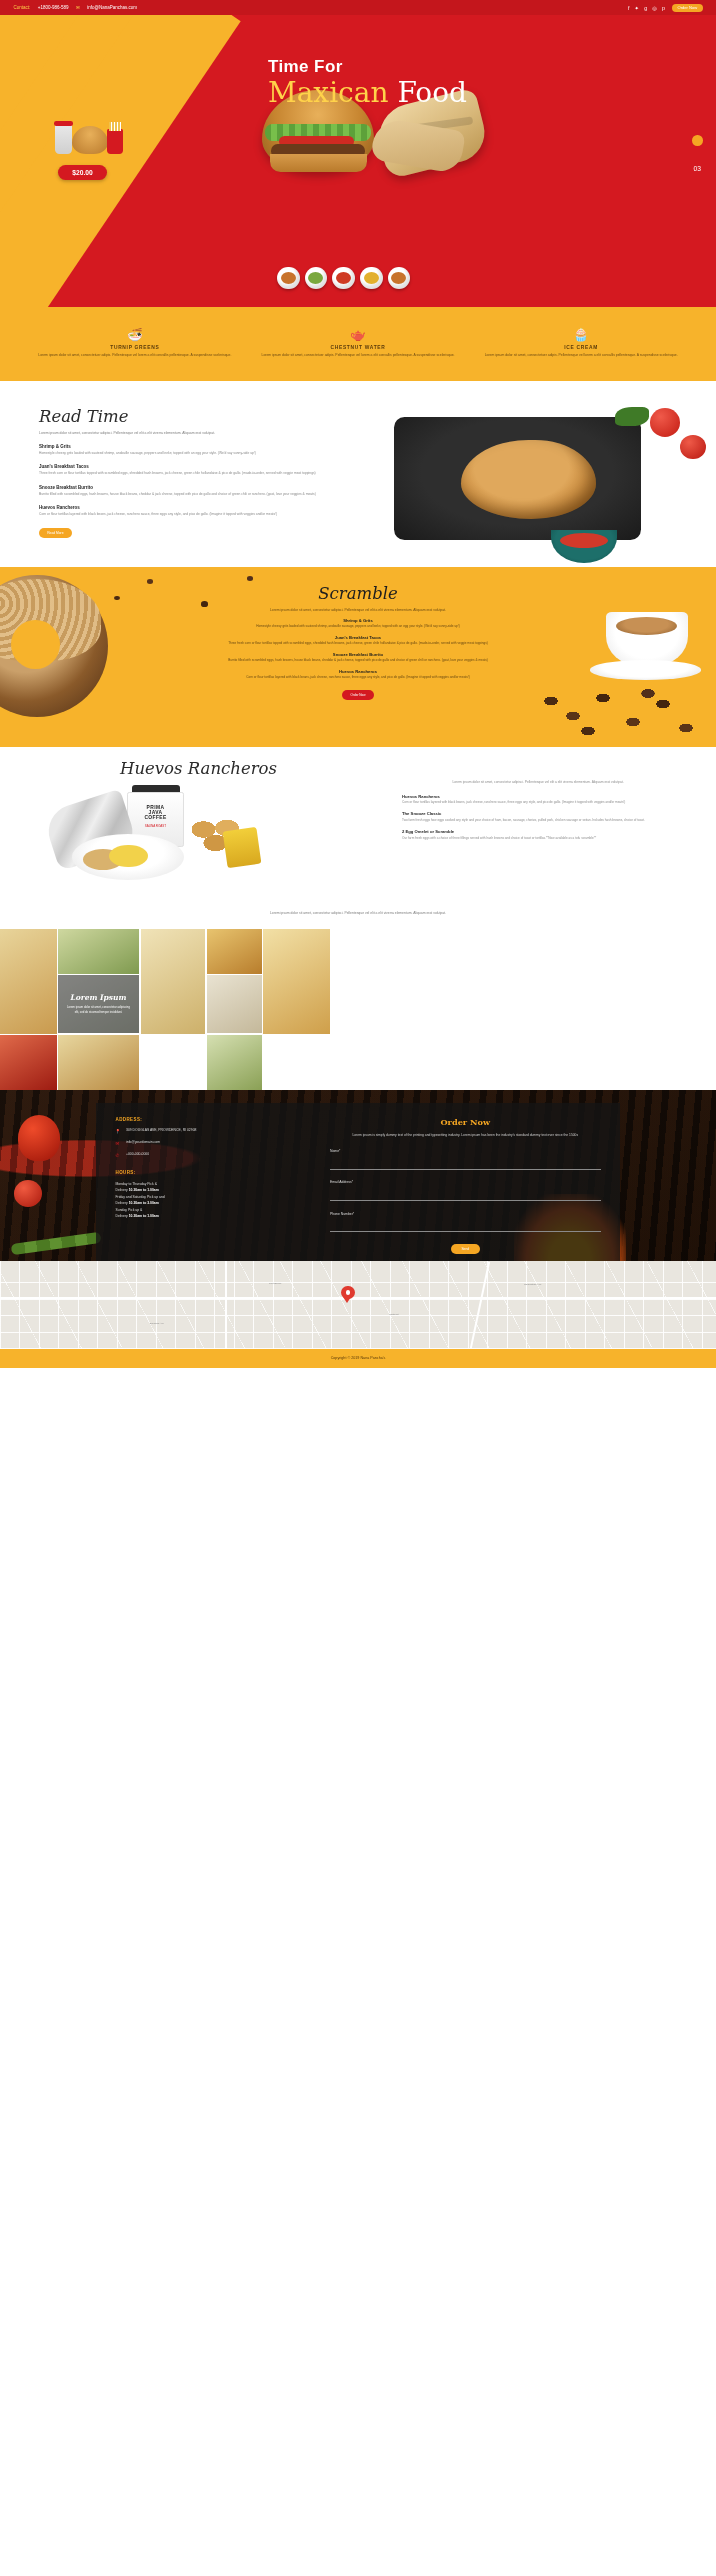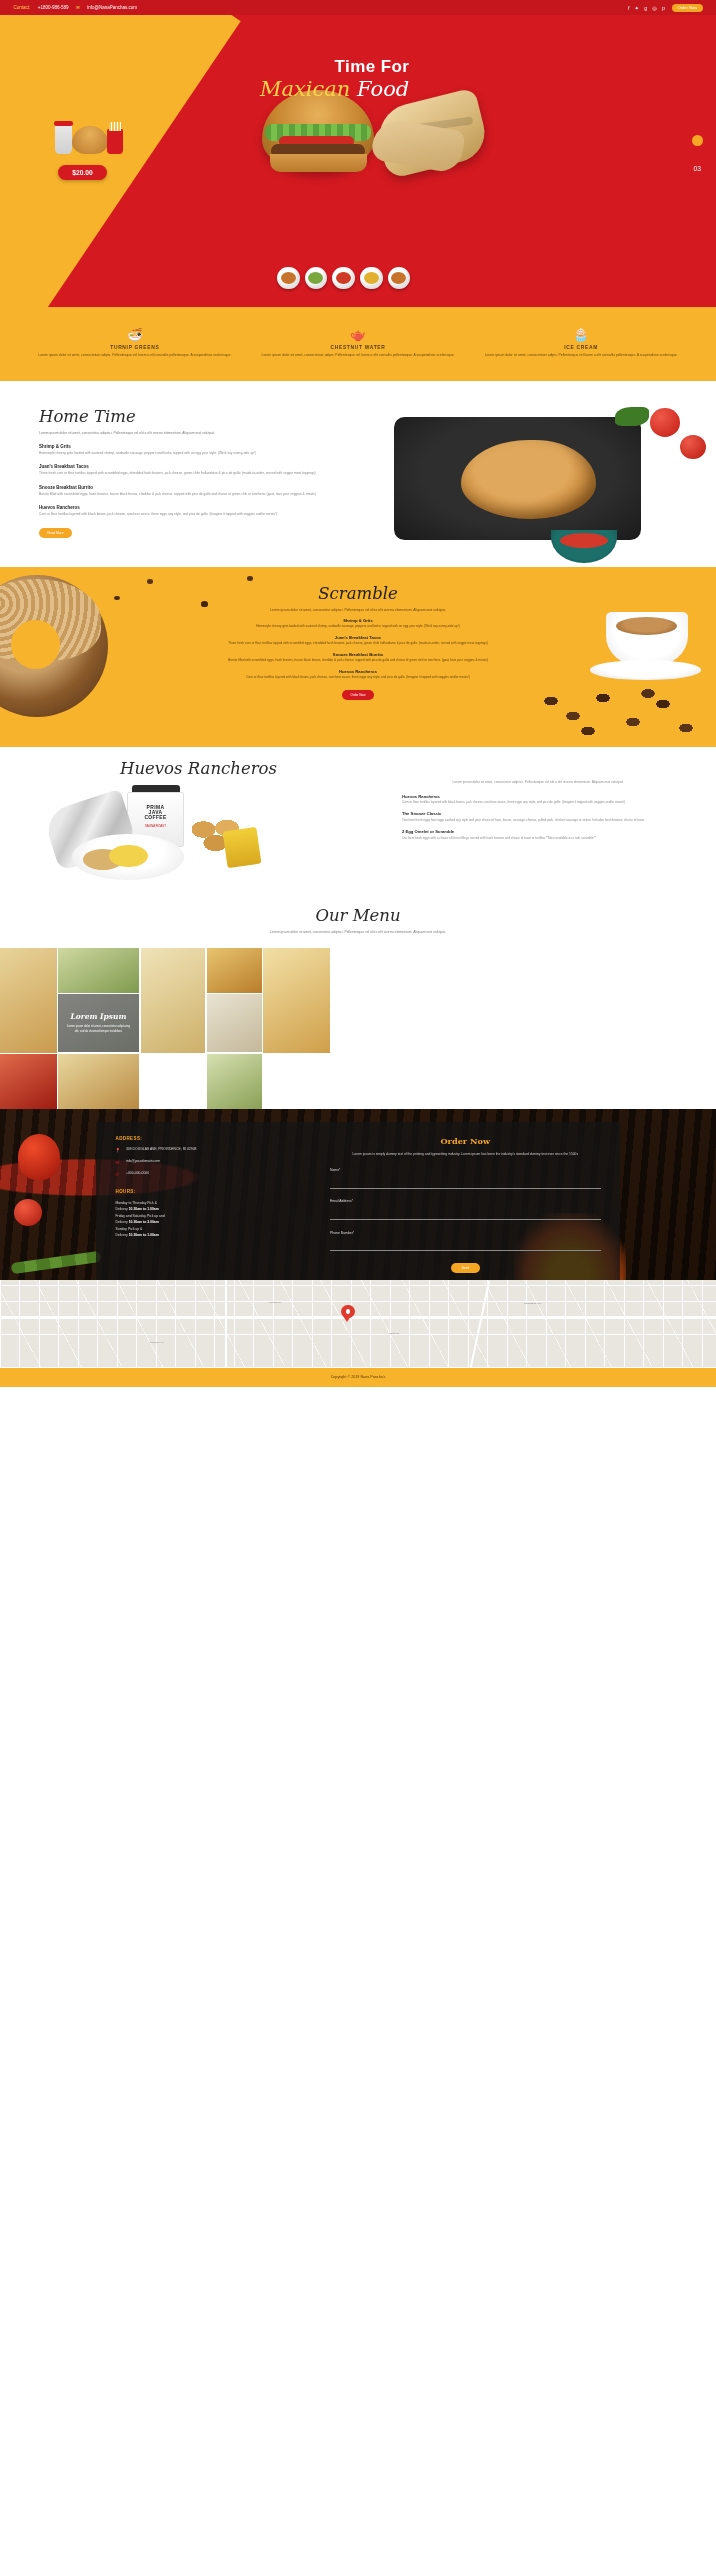--- a/index.html
+++ b/index.html
@@ -80,28 +80,28 @@
   }
   .nav-links a.active { color: #ffd24a; }
   .cart-box {
     background: #b51219; border-radius: 2.2px;
     display: flex; align-items: center; gap: 3px;
     padding: 2.2px 4.5px; margin-left: 7.5px; color: #fff; font-size: 4.1px;
   }
   .cart-sep { width: 0.7px; height: 6px; background: rgba(255,255,255,.4); }
 
   .hero-title {
-    position: absolute; left: 260px; top: 42px; z-index: 5; text-align: right;
+    position: absolute; left: 268px; top: 42px; z-index: 5; text-align: left;
   }
   .hero-title .t1 {
     color: #fff; font-size: 17px; font-weight: bold; letter-spacing: 0.4px;
   }
   .hero-title .t2 {
-    font-family: "DejaVu Serif", serif; font-style: italic;
-    font-size: 21px; color: #ffd24a; line-height: 1.05; margin-top: 0.7px;
+    font-family: "DejaVu Serif", serif; 
+    font-size: 28px; color: #ffd24a; line-height: 1.05; margin-top: 0.7px;
   }
   .hero-title .t2 .w2 { color: #fff; }
 
   .food-hero {
     position: absolute; left: 247px; top: 69px; width: 247px; height: 97px; z-index: 4;
   }
   .burger {
     position: absolute; left: 15px; top: 6px; width: 112px; height: 82px;
     background: radial-gradient(ellipse at 50% 30%, #e8b05a 0%, #c6842f 55%, #8a5a1c 100%);
     border-radius: 50% 50% 45% 45% / 60% 60% 40% 40%;
@@ -517,21 +517,21 @@
     </div>
     <div class="feat">
       <div class="ficon">🧁</div>
       <h4>ICE CREAM</h4>
       <p>Lorem ipsum dolor sit amet, consectetuer adipis. Pellentesque vel lorem a elit convallis pellentesque. A suspendisse scelerisque.</p>
     </div>
   </div>
 
   <div class="lunch">
     <div class="left">
-      <div class="script-title">Home Time</div>
+      <div class="script-title">Read Time</div>
       <p class="sec-sub" style="margin-top:4.5px;width:225px">Lorem ipsum dolor sit amet, consectetur adipisci. Pellentesque vel elit a elit viverra elementum. Aliquam erat volutpat.</p>
 
       <div class="menu-item">
         <h5>Shrimp &amp; Grits</h5>
         <p>Homestyle cheesy grits loaded with sauteed shrimp, andouille sausage, peppers and leeks; topped with an egg your style. (We'd say sunny-side up!)</p>
       </div>
       <div class="menu-item">
         <h5>Juan's Breakfast Tacos</h5>
         <p>Three fresh corn or flour tortillas topped with scrambled eggs, shredded hash browns, jack cheese, green chile hollandaise &amp; pico de gallo. (made-to-order, served with veggie meat toppings)</p>
       </div>
@@ -624,21 +624,20 @@
       <div class="plate-food">
         <div class="tort"></div>
         <div class="egg"></div>
       </div>
       <div class="nuggets"></div>
       <div class="pepsi"></div>
     </div>
   </div>
 
   <div class="ourmenu">
-    <div class="script-title">Our Menu</div>
     <p class="sec-sub">Lorem ipsum dolor sit amet, consectetur adipisci. Pellentesque vel elit a elit viverra elementum. Aliquam erat volutpat.</p>
 
     <div class="gallery">
       <div class="gcell" style="left:0;top:0;width:57px;height:105px;background:linear-gradient(150deg,#e8d49a,#c99a4e)"></div>
       <div class="gcell" style="left:58px;top:0;width:81px;height:45px;background:linear-gradient(150deg,#cfd8a0,#7f9a4f)"></div>
       <div class="gcell" style="left:58px;top:46px;width:81px;height:58px;background:linear-gradient(150deg,#e3e3df,#b8bdb0)">
         <div class="ov">
           <h6>Lorem Ipsum</h6>
           <p>Lorem ipsum dolor sit amet, consectetur adipiscing elit, sed do eiusmod tempor incididunt.</p>
         </div>

